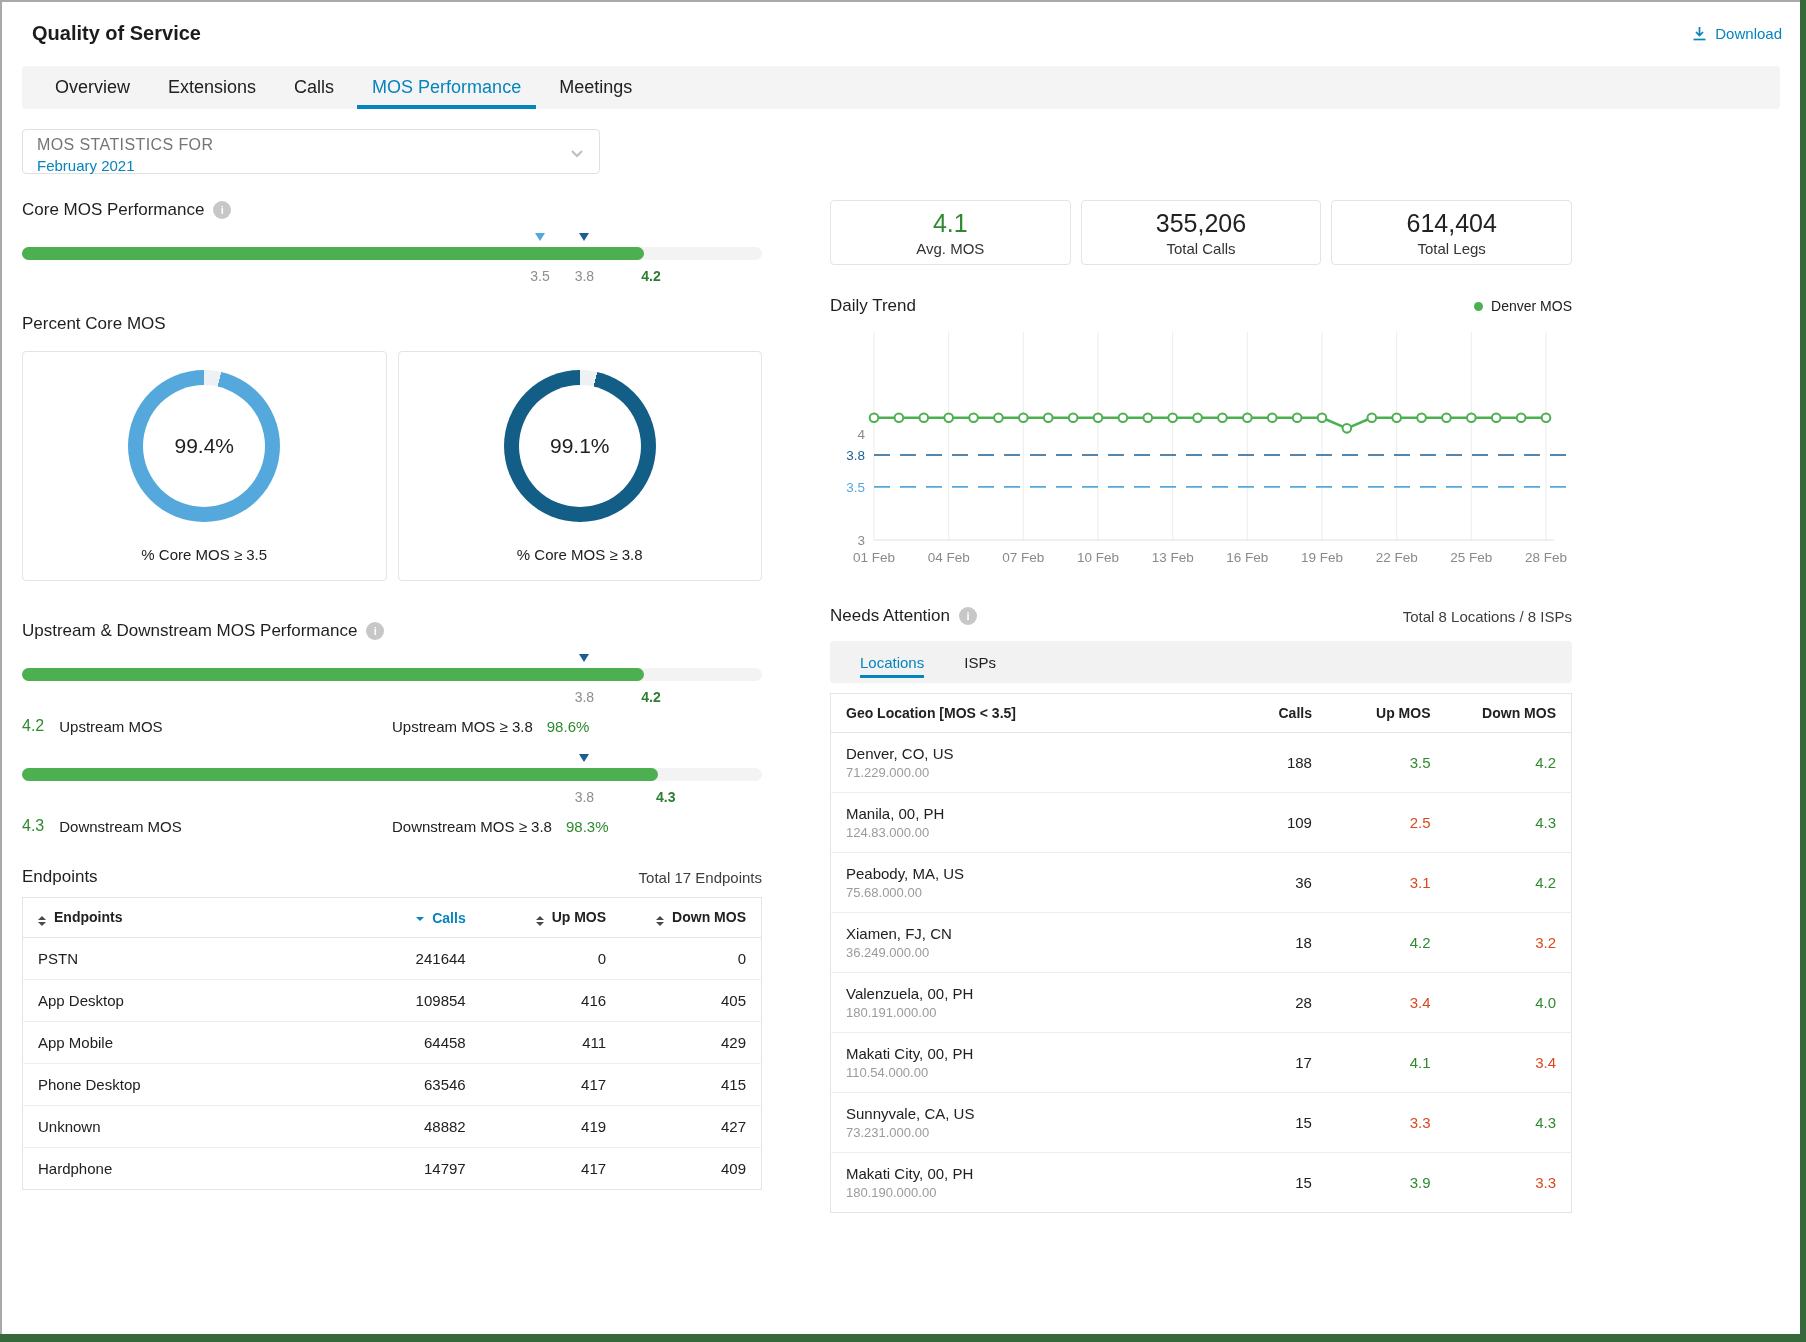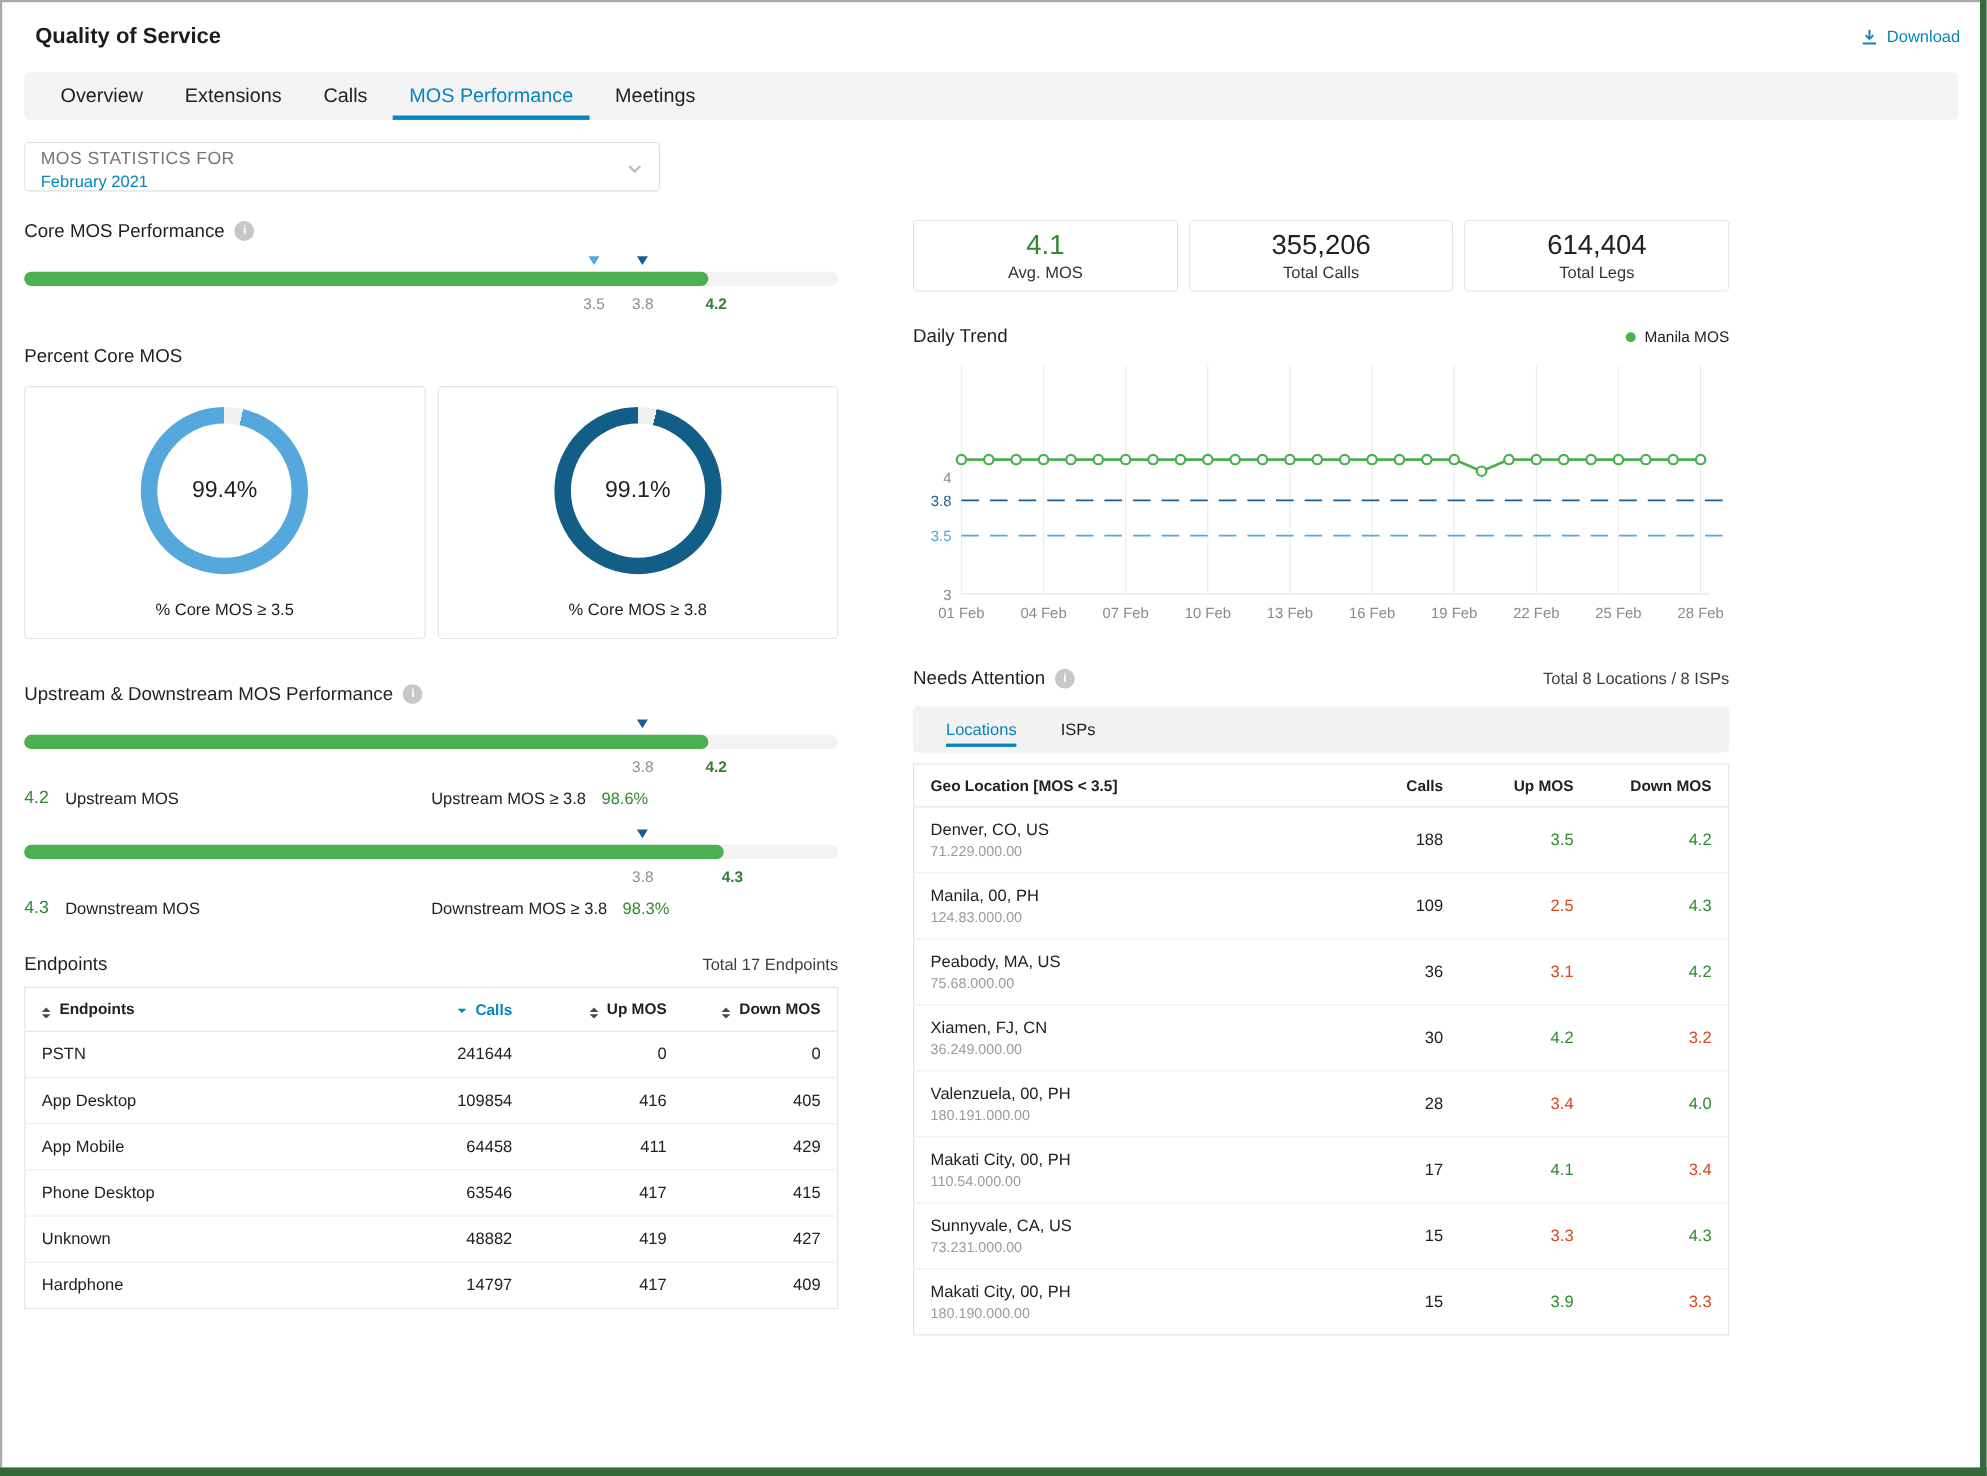--- a/index.html
+++ b/index.html
@@ -305,21 +305,21 @@
             <div class="stat-label">Total Legs</div>
           </div>
         </div>
 
       <div class="dt-hdr">
         <div class="sec-title">
             <span>Daily Trend</span>
           </div>
         <div class="legend">
           <span class="dot"></span>
-          <span>Manila MOS</span>
+          <span>Denver MOS</span>
         </div>
       </div>
       <div class="chart-wrap"><svg width="742" height="250" viewBox="0 0 742 250">
             <line x1="44" x2="44" y1="8" y2="216" stroke="#ececec"></line>
             <text x="44" y="238" text-anchor="middle" fill="#8a8a8a" font-size="13.5">01 Feb</text>
             <line x1="118.66666666666667" x2="118.66666666666667" y1="8" y2="216" stroke="#ececec"></line>
             <text x="118.66666666666667" y="238" text-anchor="middle" fill="#8a8a8a" font-size="13.5">04 Feb</text>
             <line x1="193.33333333333334" x2="193.33333333333334" y1="8" y2="216" stroke="#ececec"></line>
             <text x="193.33333333333334" y="238" text-anchor="middle" fill="#8a8a8a" font-size="13.5">07 Feb</text>
             <line x1="268" x2="268" y1="8" y2="216" stroke="#ececec"></line>
@@ -427,21 +427,21 @@
                 </td>
                 <td class="num">36</td>
                 <td class="num" style="color: rgb(217, 73, 30);">3.1</td>
                 <td class="num" style="color: rgb(47, 138, 47);">4.2</td>
               </tr>
               <tr>
                 <td>
                   <div class="loc-name">Xiamen, FJ, CN</div>
                   <div class="loc-ip">36.249.000.00</div>
                 </td>
-                <td class="num">30</td>
+                <td class="num">18</td>
                 <td class="num" style="color: rgb(47, 138, 47);">4.2</td>
                 <td class="num" style="color: rgb(217, 73, 30);">3.2</td>
               </tr>
               <tr>
                 <td>
                   <div class="loc-name">Valenzuela, 00, PH</div>
                   <div class="loc-ip">180.191.000.00</div>
                 </td>
                 <td class="num">28</td>
                 <td class="num" style="color: rgb(217, 73, 30);">3.4</td>

